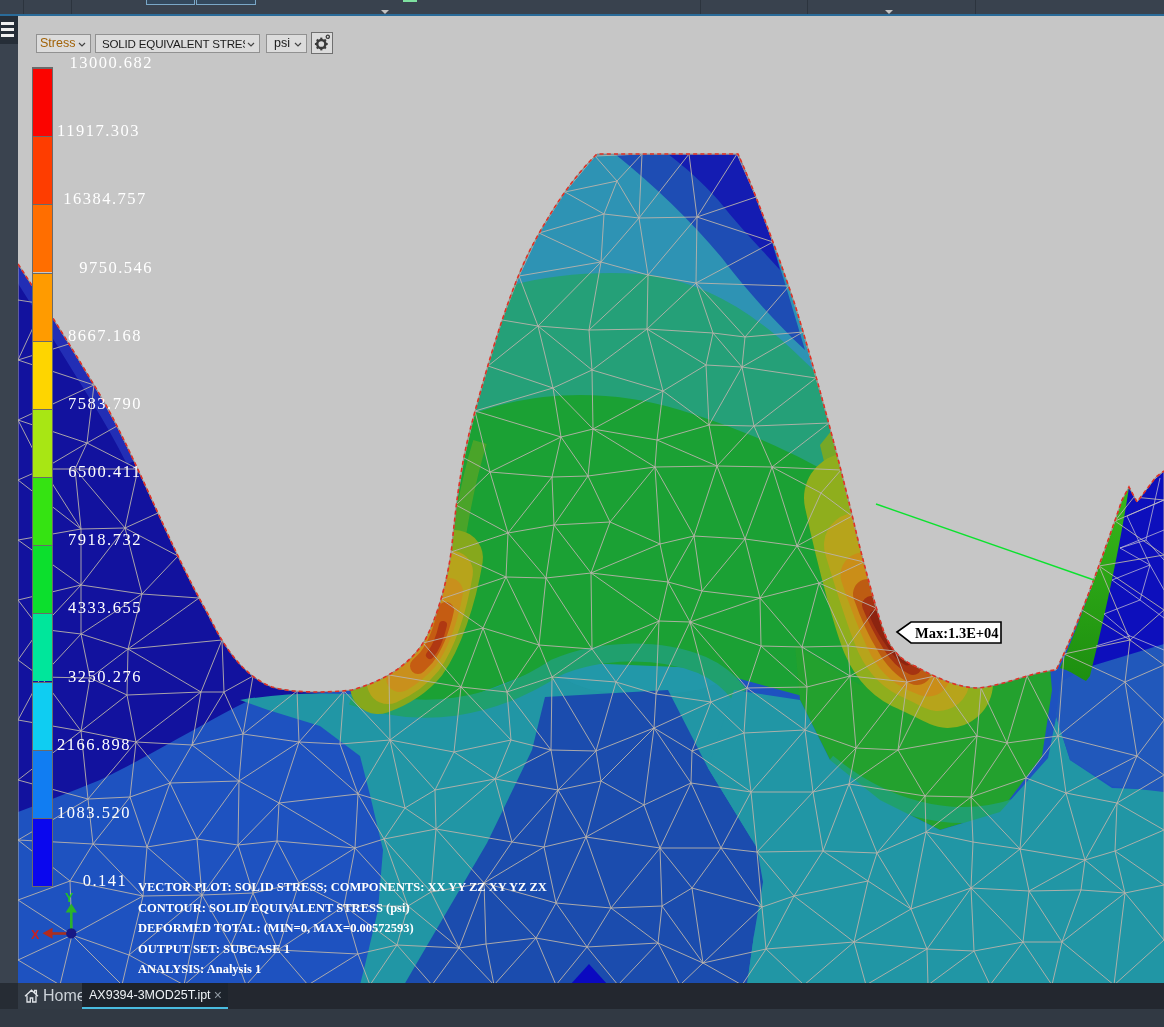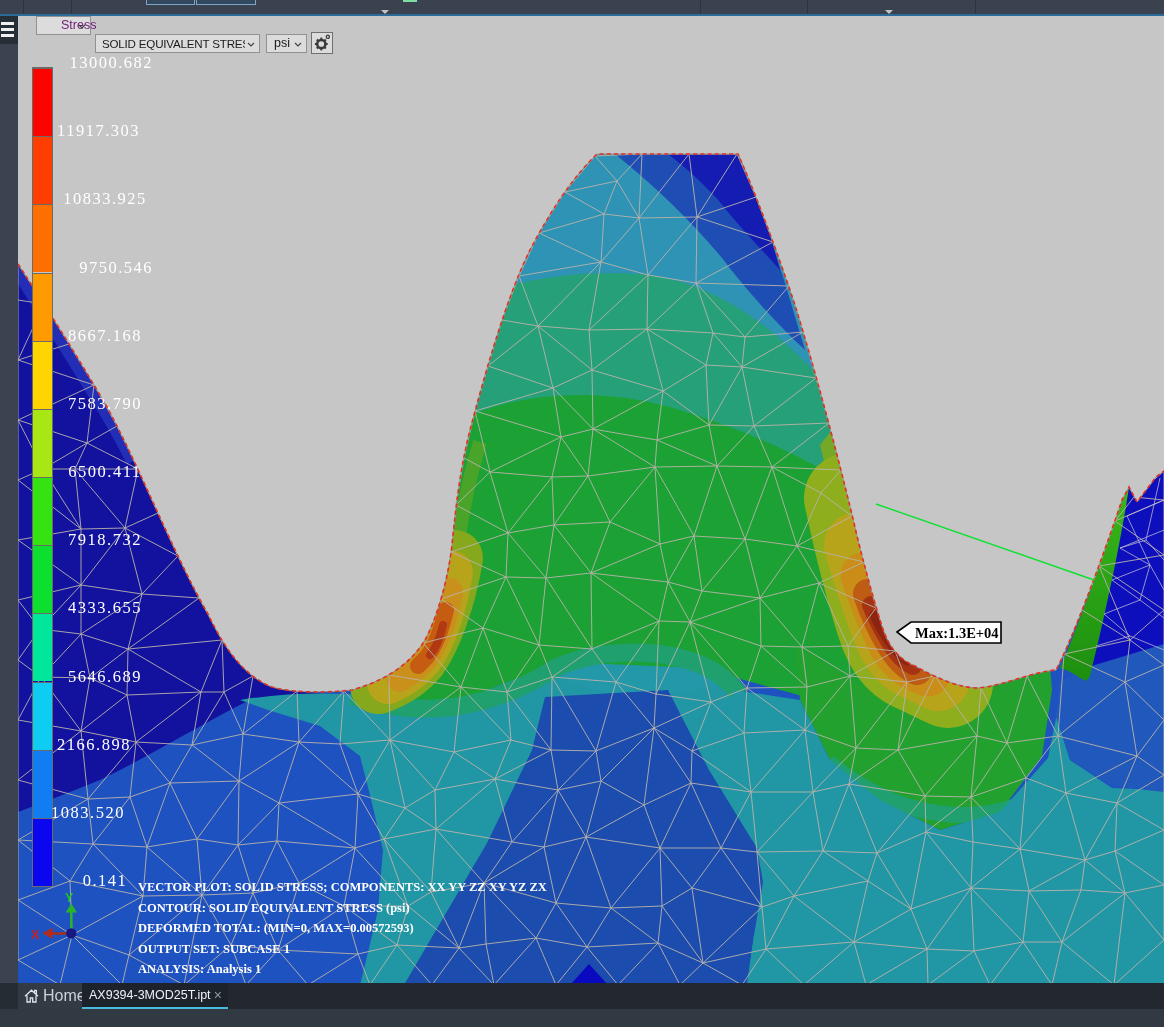--- a/index.html
+++ b/index.html
@@ -81,21 +81,21 @@
 <g>
  <line x1="71.3" y1="933" x2="71.3" y2="910" stroke="#2ab32a" stroke-width="2.6"></line>
  <path d="M71.3,903.5 L65.6,912.5 L77,912.5 Z" fill="#2ab32a"></path>
  <line x1="71" y1="933.5" x2="49" y2="933.5" stroke="#a8301e" stroke-width="2.6"></line>
  <path d="M42.5,933.3 L52.5,927.8 L52.5,938.8 Z" fill="#b22b1c"></path>
  <circle cx="71.3" cy="933.4" r="5.2" fill="#181884"></circle>
  <text x="65" y="902" font-family="Liberation Sans, sans-serif" font-size="12.5" font-weight="bold" fill="#22c327">Y</text>
  <text x="31" y="938.5" font-family="Liberation Sans, sans-serif" font-size="12.5" font-weight="bold" fill="#cc2020">X</text>
 </g>
 </svg>
-<div class="abs" style="left:36px;top:16px;width:55px;height:19px;background:#dcdcdc;border:1px solid #919191;font-size:12.5px;color:#701a75;line-height:17px;padding-left:24px">Stress<svg width="8" height="5" viewBox="0 0 8 5" style="position:absolute;right:4px;top:7px">
+<div class="abs" style="left:36px;top:34px;width:55px;height:19px;background:#dcdcdc;border:1px solid #919191;font-size:12.5px;color:#a16207;line-height:17px;padding-left:3px">Stress<svg width="8" height="5" viewBox="0 0 8 5" style="position:absolute;right:4px;top:7px">
       <path d="M1 1 L4 4 L7 1" stroke="#444" stroke-width="1.2" fill="none"></path>
     </svg></div>
 <div class="abs" style="left:95px;top:34px;width:165px;height:19px;background:#dcdcdc;border:1px solid #919191;font-size:11.6px;letter-spacing:-0.2px;color:#1a1a1a;line-height:17px;padding-left:6px;white-space:nowrap;overflow:hidden">SOLID EQUIVALENT STRESS<span style="position:absolute;right:0;top:0;width:14px;height:17px;background:#dcdcdc"></span><svg width="8" height="5" viewBox="0 0 8 5" style="position:absolute;right:4px;top:7px">
       <path d="M1 1 L4 4 L7 1" stroke="#444" stroke-width="1.2" fill="none"></path>
     </svg></div>
 <div class="abs" style="left:266px;top:34px;width:41px;height:19px;background:#dcdcdc;border:1px solid #919191;font-size:12.5px;color:#1a1a1a;line-height:17px;padding-left:7px">psi<svg width="8" height="5" viewBox="0 0 8 5" style="position:absolute;right:4px;top:7px">
       <path d="M1 1 L4 4 L7 1" stroke="#444" stroke-width="1.2" fill="none"></path>
     </svg></div>
 <div class="abs" style="left:311px;top:32px;width:22px;height:22px;background:#dcdcdc;border:1px solid #707070">
 <svg width="20" height="20" viewBox="0 0 20 20">
@@ -125,30 +125,30 @@
 <div style="position:absolute;left:0;top:409.0px;width:19px;height:68.2px;background:#35e312;border-top:1px solid #6a6a6a;box-sizing:border-box"></div>
 <div style="position:absolute;left:0;top:477.2px;width:19px;height:68.2px;background:#0cdf2d;border-top:1px solid #6a6a6a;box-sizing:border-box"></div>
 <div style="position:absolute;left:0;top:545.3px;width:19px;height:68.2px;background:#00e69b;border-top:1px solid #6a6a6a;box-sizing:border-box"></div>
 <div style="position:absolute;left:0;top:613.5px;width:19px;height:68.2px;background:#0fcdf2;border-top:1px solid #6a6a6a;box-sizing:border-box"></div>
 <div style="position:absolute;left:0;top:681.7px;width:19px;height:68.2px;background:#117df2;border-top:1px solid #6a6a6a;box-sizing:border-box"></div>
 <div style="position:absolute;left:0;top:749.8px;width:19px;height:68.2px;background:#0a07ee;border-top:1px solid #6a6a6a;box-sizing:border-box"></div>
 </div>
 <div class="abs" style="left:0;top:0">
 <div style="position:absolute;left:57px;top:53.0px;width:96px;text-align:right;font:16.5px 'Liberation Serif',serif;letter-spacing:1.5px;color:#fff;">13000.682</div>
 <div style="position:absolute;left:57px;top:121.2px;width:96px;font:16.5px 'Liberation Serif',serif;letter-spacing:1.5px;color:#fff;">11917.303</div>
-<div style="position:absolute;left:57px;top:189.3px;width:96px;text-align:center;font:16.5px 'Liberation Serif',serif;letter-spacing:1.5px;color:#fff;">10833.925</div>
+<div style="position:absolute;left:57px;top:189.3px;width:96px;text-align:center;font:16.5px 'Liberation Serif',serif;letter-spacing:1.5px;color:#fff;">16384.757</div>
 <div style="position:absolute;left:57px;top:257.5px;width:96px;text-align:right;font:16.5px 'Liberation Serif',serif;letter-spacing:1.5px;color:#fff;">9750.546</div>
 <div style="position:absolute;left:57px;top:325.7px;width:96px;text-align:center;font:16.5px 'Liberation Serif',serif;letter-spacing:1.5px;color:#fff;">8667.168</div>
 <div style="position:absolute;left:57px;top:393.9px;width:96px;text-align:center;font:16.5px 'Liberation Serif',serif;letter-spacing:1.5px;color:#fff;">7583.790</div>
 <div style="position:absolute;left:57px;top:462.0px;width:96px;text-align:center;font:16.5px 'Liberation Serif',serif;letter-spacing:1.5px;color:#fff;">6500.411</div>
 <div style="position:absolute;left:57px;top:530.2px;width:96px;text-align:center;font:16.5px 'Liberation Serif',serif;letter-spacing:1.5px;color:#fff;">7918.732</div>
 <div style="position:absolute;left:57px;top:598.4px;width:96px;text-align:center;font:16.5px 'Liberation Serif',serif;letter-spacing:1.5px;color:#fff;">4333.655</div>
-<div style="position:absolute;left:57px;top:666.5px;width:96px;text-align:center;font:16.5px 'Liberation Serif',serif;letter-spacing:1.5px;color:#fff;">5646.689</div>
+<div style="position:absolute;left:57px;top:666.5px;width:96px;text-align:center;font:16.5px 'Liberation Serif',serif;letter-spacing:1.5px;color:#fff;">3250.276</div>
 <div style="position:absolute;left:57px;top:734.7px;width:96px;font:16.5px 'Liberation Serif',serif;letter-spacing:1.5px;color:#fff;">2166.898</div>
-<div style="position:absolute;left:40px;top:802.9px;width:96px;text-align:center;font:16.5px 'Liberation Serif',serif;letter-spacing:1.5px;color:#fff;">1083.520</div>
+<div style="position:absolute;left:57px;top:802.9px;width:96px;text-align:left;font:16.5px 'Liberation Serif',serif;letter-spacing:1.5px;color:#fff;">1083.520</div>
 <div style="position:absolute;left:57px;top:871.0px;width:96px;text-align:center;font:16.5px 'Liberation Serif',serif;letter-spacing:1.5px;color:#fff;">0.141</div>
 </div>
 <div style="position:absolute;left:138px;top:880.0px;font:bold 12.5px 'Liberation Serif',serif;color:#fff;white-space:nowrap;">VECTOR PLOT: SOLID STRESS; COMPONENTS: XX YY ZZ XY YZ ZX</div>
 <div style="position:absolute;left:138px;top:900.5px;font:bold 12.5px 'Liberation Serif',serif;color:#fff;white-space:nowrap;">CONTOUR: SOLID EQUIVALENT STRESS (psi)</div>
 <div style="position:absolute;left:138px;top:921.0px;font:bold 12.5px 'Liberation Serif',serif;color:#fff;white-space:nowrap;text-align:right;">DEFORMED TOTAL: (MIN=0, MAX=0.00572593)</div>
 <div style="position:absolute;left:138px;top:941.5px;font:bold 12.5px 'Liberation Serif',serif;color:#fff;white-space:nowrap;">OUTPUT SET: SUBCASE 1</div>
 <div style="position:absolute;left:138px;top:962.0px;font:bold 12.5px 'Liberation Serif',serif;color:#fff;white-space:nowrap;">ANALYSIS: Analysis 1</div>
 
 <div class="abs" style="left:0;top:983px;width:1164px;height:26px;background:#23272f">
   <div class="abs" style="left:0;top:0;width:18px;height:26px;background:#262c34"></div>

